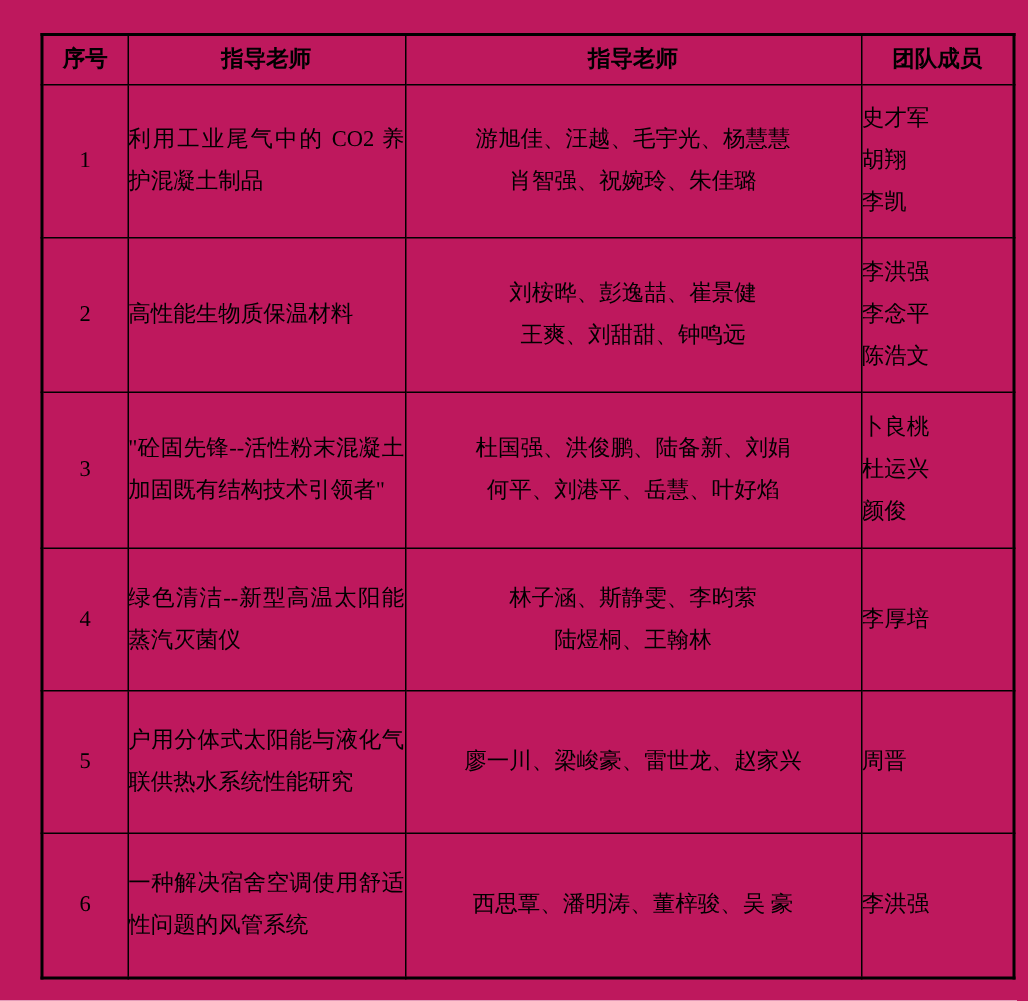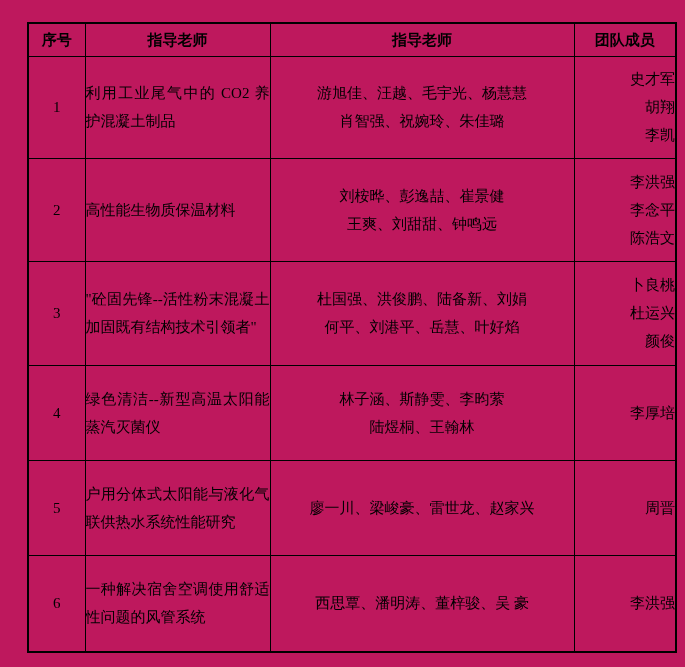--- a/index.html
+++ b/index.html
@@ -56,21 +56,21 @@
   td.project {
     text-align: justify;
     text-justify: inter-character;
     padding: 0 9px;
   }
   td.team {
     text-align: center;
     padding: 0 6px;
   }
   td.teacher {
-    text-align: right;
+    text-align: left;
     padding: 0 4px;
     line-height: 28px;
     margin-top: 15px;
   }
 </style>
 </head>
 <body>
 
 <div class="page">
   <table class="roster">

